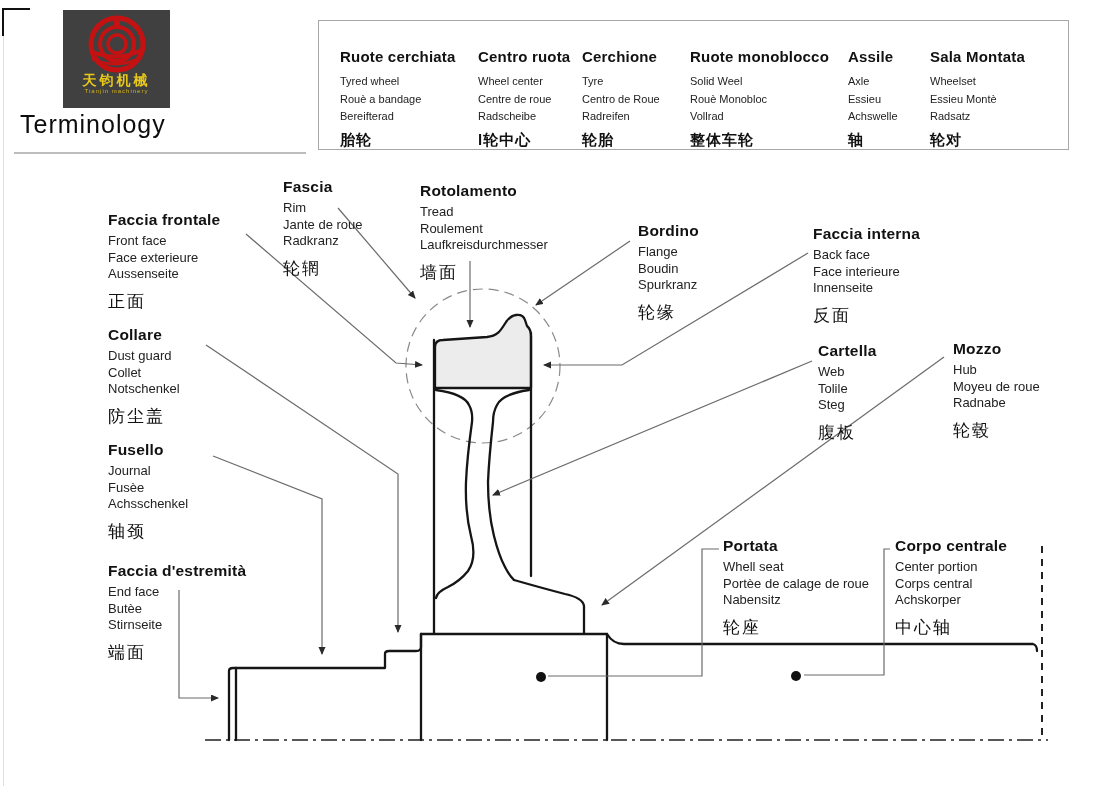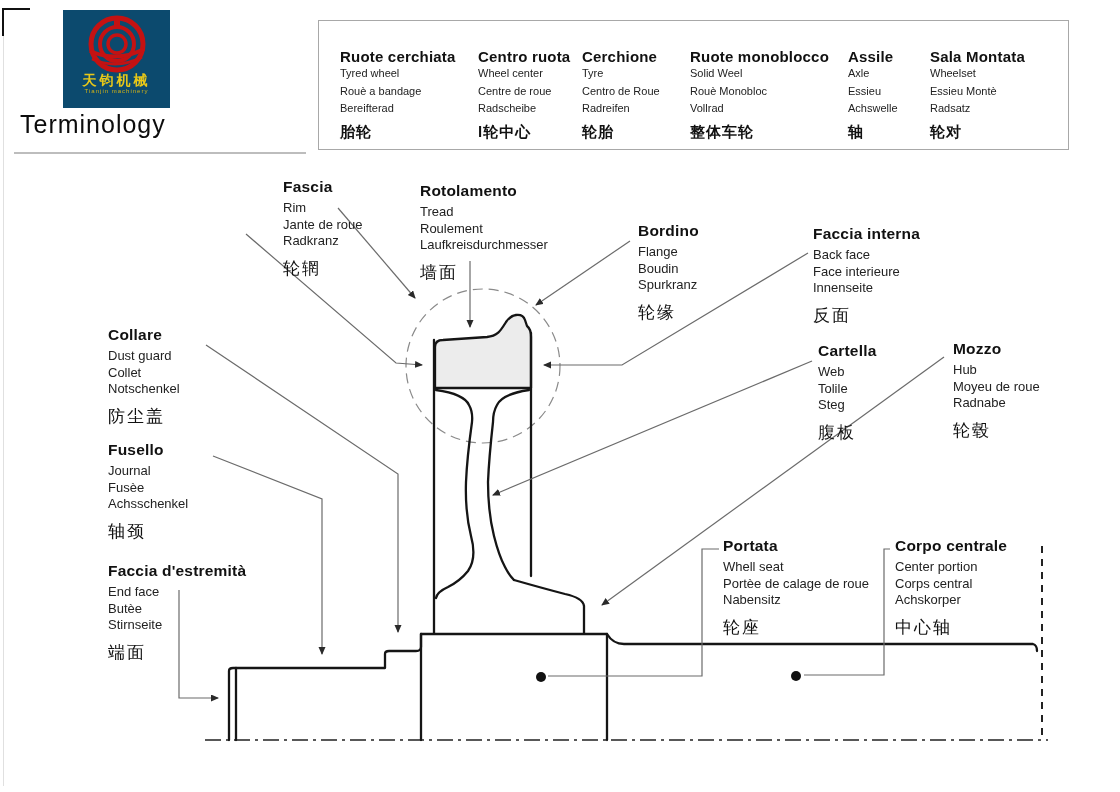--- a/index.html
+++ b/index.html
@@ -2,32 +2,32 @@
 <html><head>
 <meta charset="utf-8">
 <style>
   html,body{margin:0;padding:0;background:#f4f4f2;}
   .page{position:relative;width:1120px;height:792px;background:#ffffff;overflow:hidden;
         font-family:"Liberation Sans","DejaVu Sans",sans-serif;color:#111;}
   
   .corner-v{position:absolute;left:2px;top:8px;width:2px;height:28px;background:#111;}
   .corner-h{position:absolute;left:2px;top:8px;width:28px;height:2px;background:#111;}
   .edge-l{position:absolute;left:3px;top:36px;width:1px;height:750px;background:#e0e0e0;}
-  .logo{position:absolute;left:63px;top:10px;width:107px;height:98px;background:#0c4a6e;text-align:center;}
+  .logo{position:absolute;left:63px;top:10px;width:107px;height:98px;background:#404040;text-align:center;}
   .logo svg{display:block;margin:5px auto 0 auto;}
   .logo-zh{color:#e8c818;font-weight:bold;font-size:14px;letter-spacing:3px;line-height:14px;}
   .logo-en{color:#d6b415;font-size:6px;letter-spacing:1px;line-height:8px;}
   .pagetitle{position:absolute;left:20px;top:110px;font-size:25px;letter-spacing:1px;color:#0c0c0c;}
   .title-rule{position:absolute;left:14px;top:152px;width:292px;height:2px;background:#9a9a9a;opacity:.65;}
   
   .tablebox{position:absolute;left:318px;top:20px;width:749px;height:128px;border:1.5px solid #a8a8a8;background:#fff;}
   .gcol{position:absolute;top:48px;}
   .gcol-t{font-size:15px;font-weight:bold;letter-spacing:.2px;}
   .gcol-s{font-size:11px;line-height:17.5px;color:#222;}
-  .gcol-s.first{margin-top:0;}
+  .gcol-s.first{margin-top:8px;}
   .gcol-z{font-size:15px;font-weight:bold;margin-top:5px;letter-spacing:1px;}
   
   .lbl{position:absolute;}
   .lbl-t{font-size:15.5px;font-weight:bold;letter-spacing:.2px;white-space:nowrap;}
   .lbl-s{font-size:13px;line-height:16.5px;color:#222;white-space:nowrap;}
   .lbl-s.first{margin-top:4px;}
   .lbl-z{font-size:17px;font-weight:normal;margin-top:7px;letter-spacing:2px;white-space:nowrap;}
   
   .diagram{position:absolute;left:0;top:0;}
   .pf{fill:none;stroke:#151515;stroke-width:2.3;stroke-linejoin:round;stroke-linecap:round;}
@@ -140,20 +140,27 @@
     <path class="ld" marker-end="url(#arr)" d="M630 241 L536 305"></path>
     <path class="ld" marker-end="url(#arr)" d="M808 253 L622 365 L544 365"></path>
     <path class="ld" marker-end="url(#arr)" d="M812 361 L493 495"></path>
     <path class="ld" marker-end="url(#arr)" d="M944 357 L602 605"></path>
     <path class="ld" d="M719 549 L702 549 L702 676 L548 676"></path>
     <circle class="dot" cx="541" cy="677" r="5"></circle>
     <path class="ld" d="M890 549 L884 549 L884 675 L804 675"></path>
     <circle class="dot" cx="796" cy="676" r="5"></circle>
   </svg>
 
+  <div class="lbl" style="left:108px;top:211px">
+    <div class="lbl-t">Faccia frontale</div>
+    <div class="lbl-s first">Front face</div>
+    <div class="lbl-s">Face exterieure</div>
+    <div class="lbl-s">Aussenseite</div>
+    <div class="lbl-z">正面</div>
+  </div>
 
   <div class="lbl" style="left:108px;top:326px">
     <div class="lbl-t">Collare</div>
     <div class="lbl-s first">Dust guard</div>
     <div class="lbl-s">Collet</div>
     <div class="lbl-s">Notschenkel</div>
     <div class="lbl-z">防尘盖</div>
   </div>
 
   <div class="lbl" style="left:108px;top:441px">

